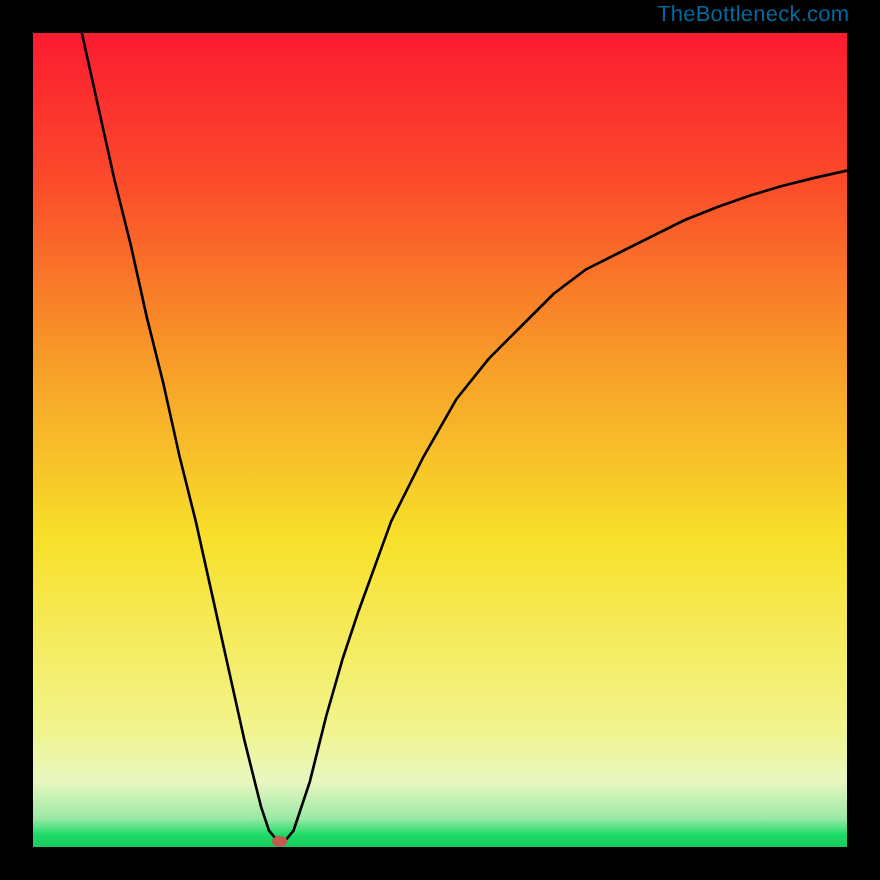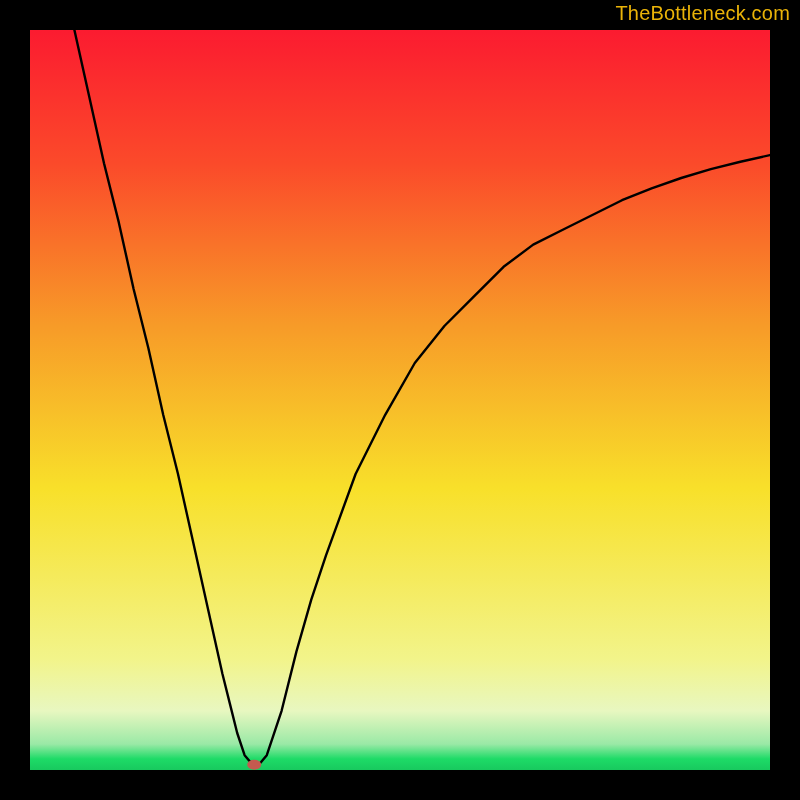--- a/index.html
+++ b/index.html
@@ -15,22 +15,22 @@
     position: absolute;
     top: 0;
     left: 0;
     width: 800px;
     height: 800px;
     background: #000;
   }
   .watermark {
     position: absolute;
     top: 2px;
-    right: 10px;
-    color: #eab308;
+    right: 28px;
+    color: #0369a1;
     font-size: 20px;
     font-weight: 500;
     letter-spacing: 0.2px;
     user-select: none;
   }
   .plot-wrap {
     position: absolute;
     left: 30px;
     top: 30px;
     width: 740px;

